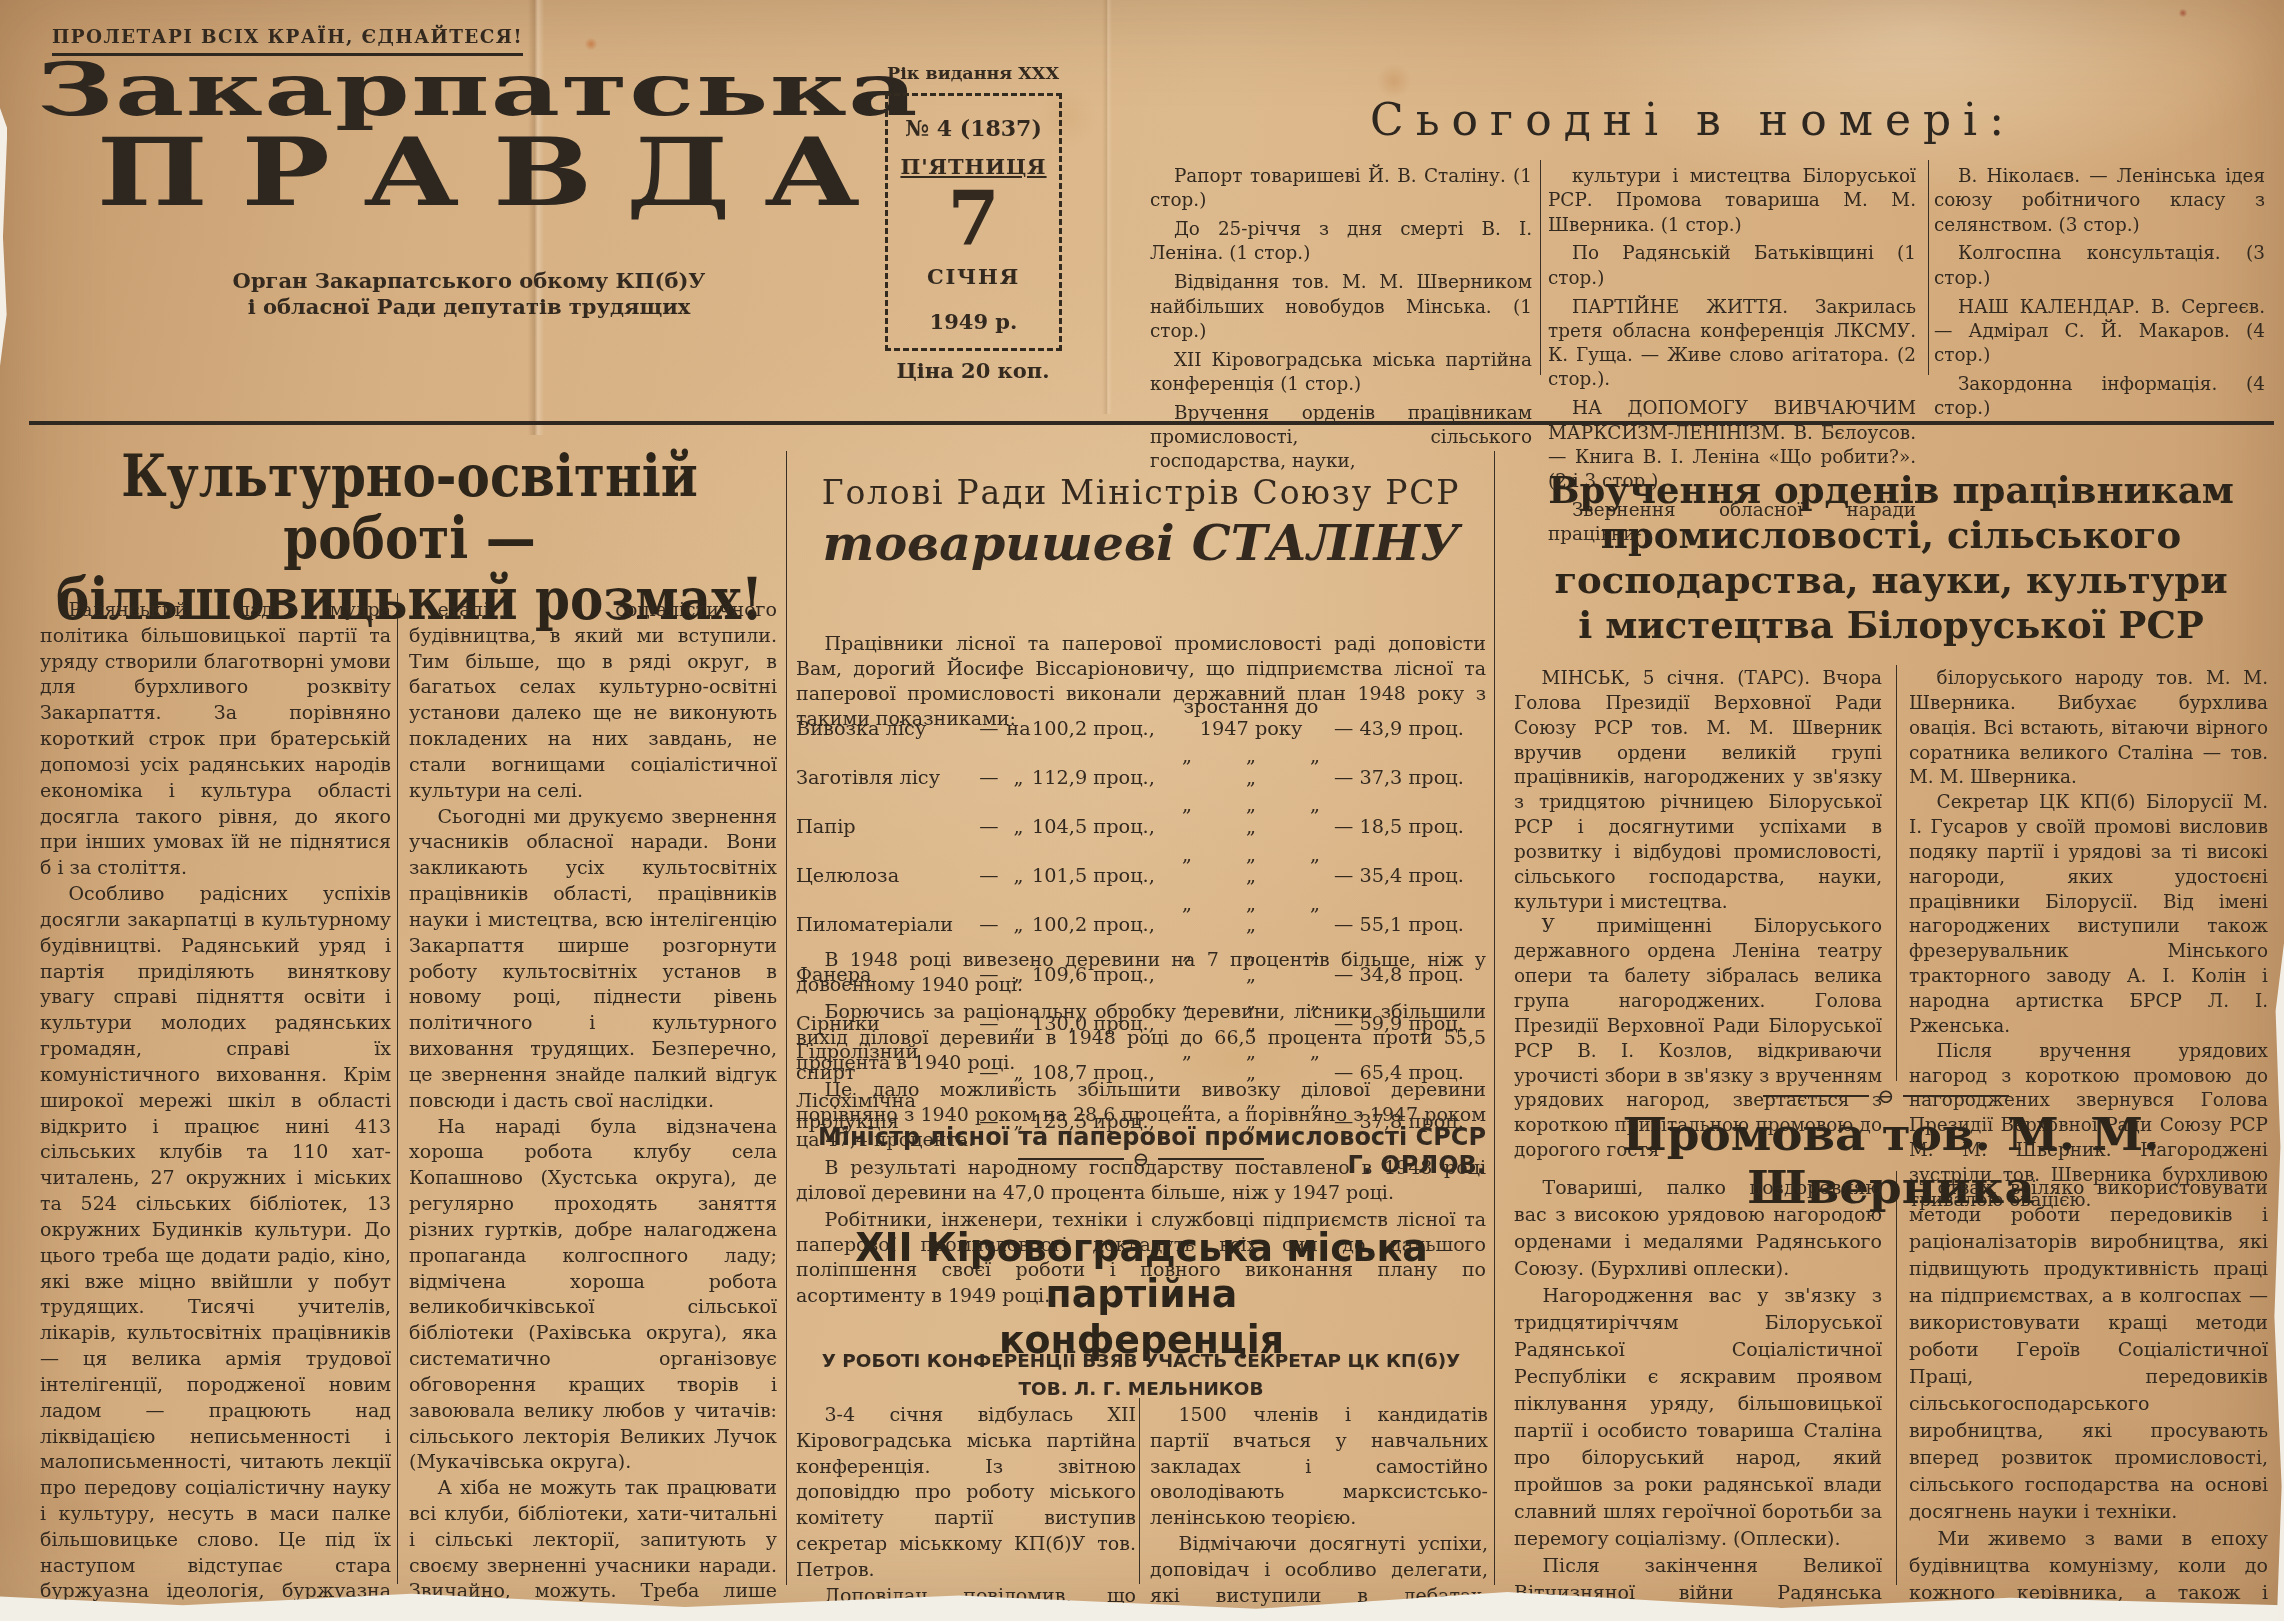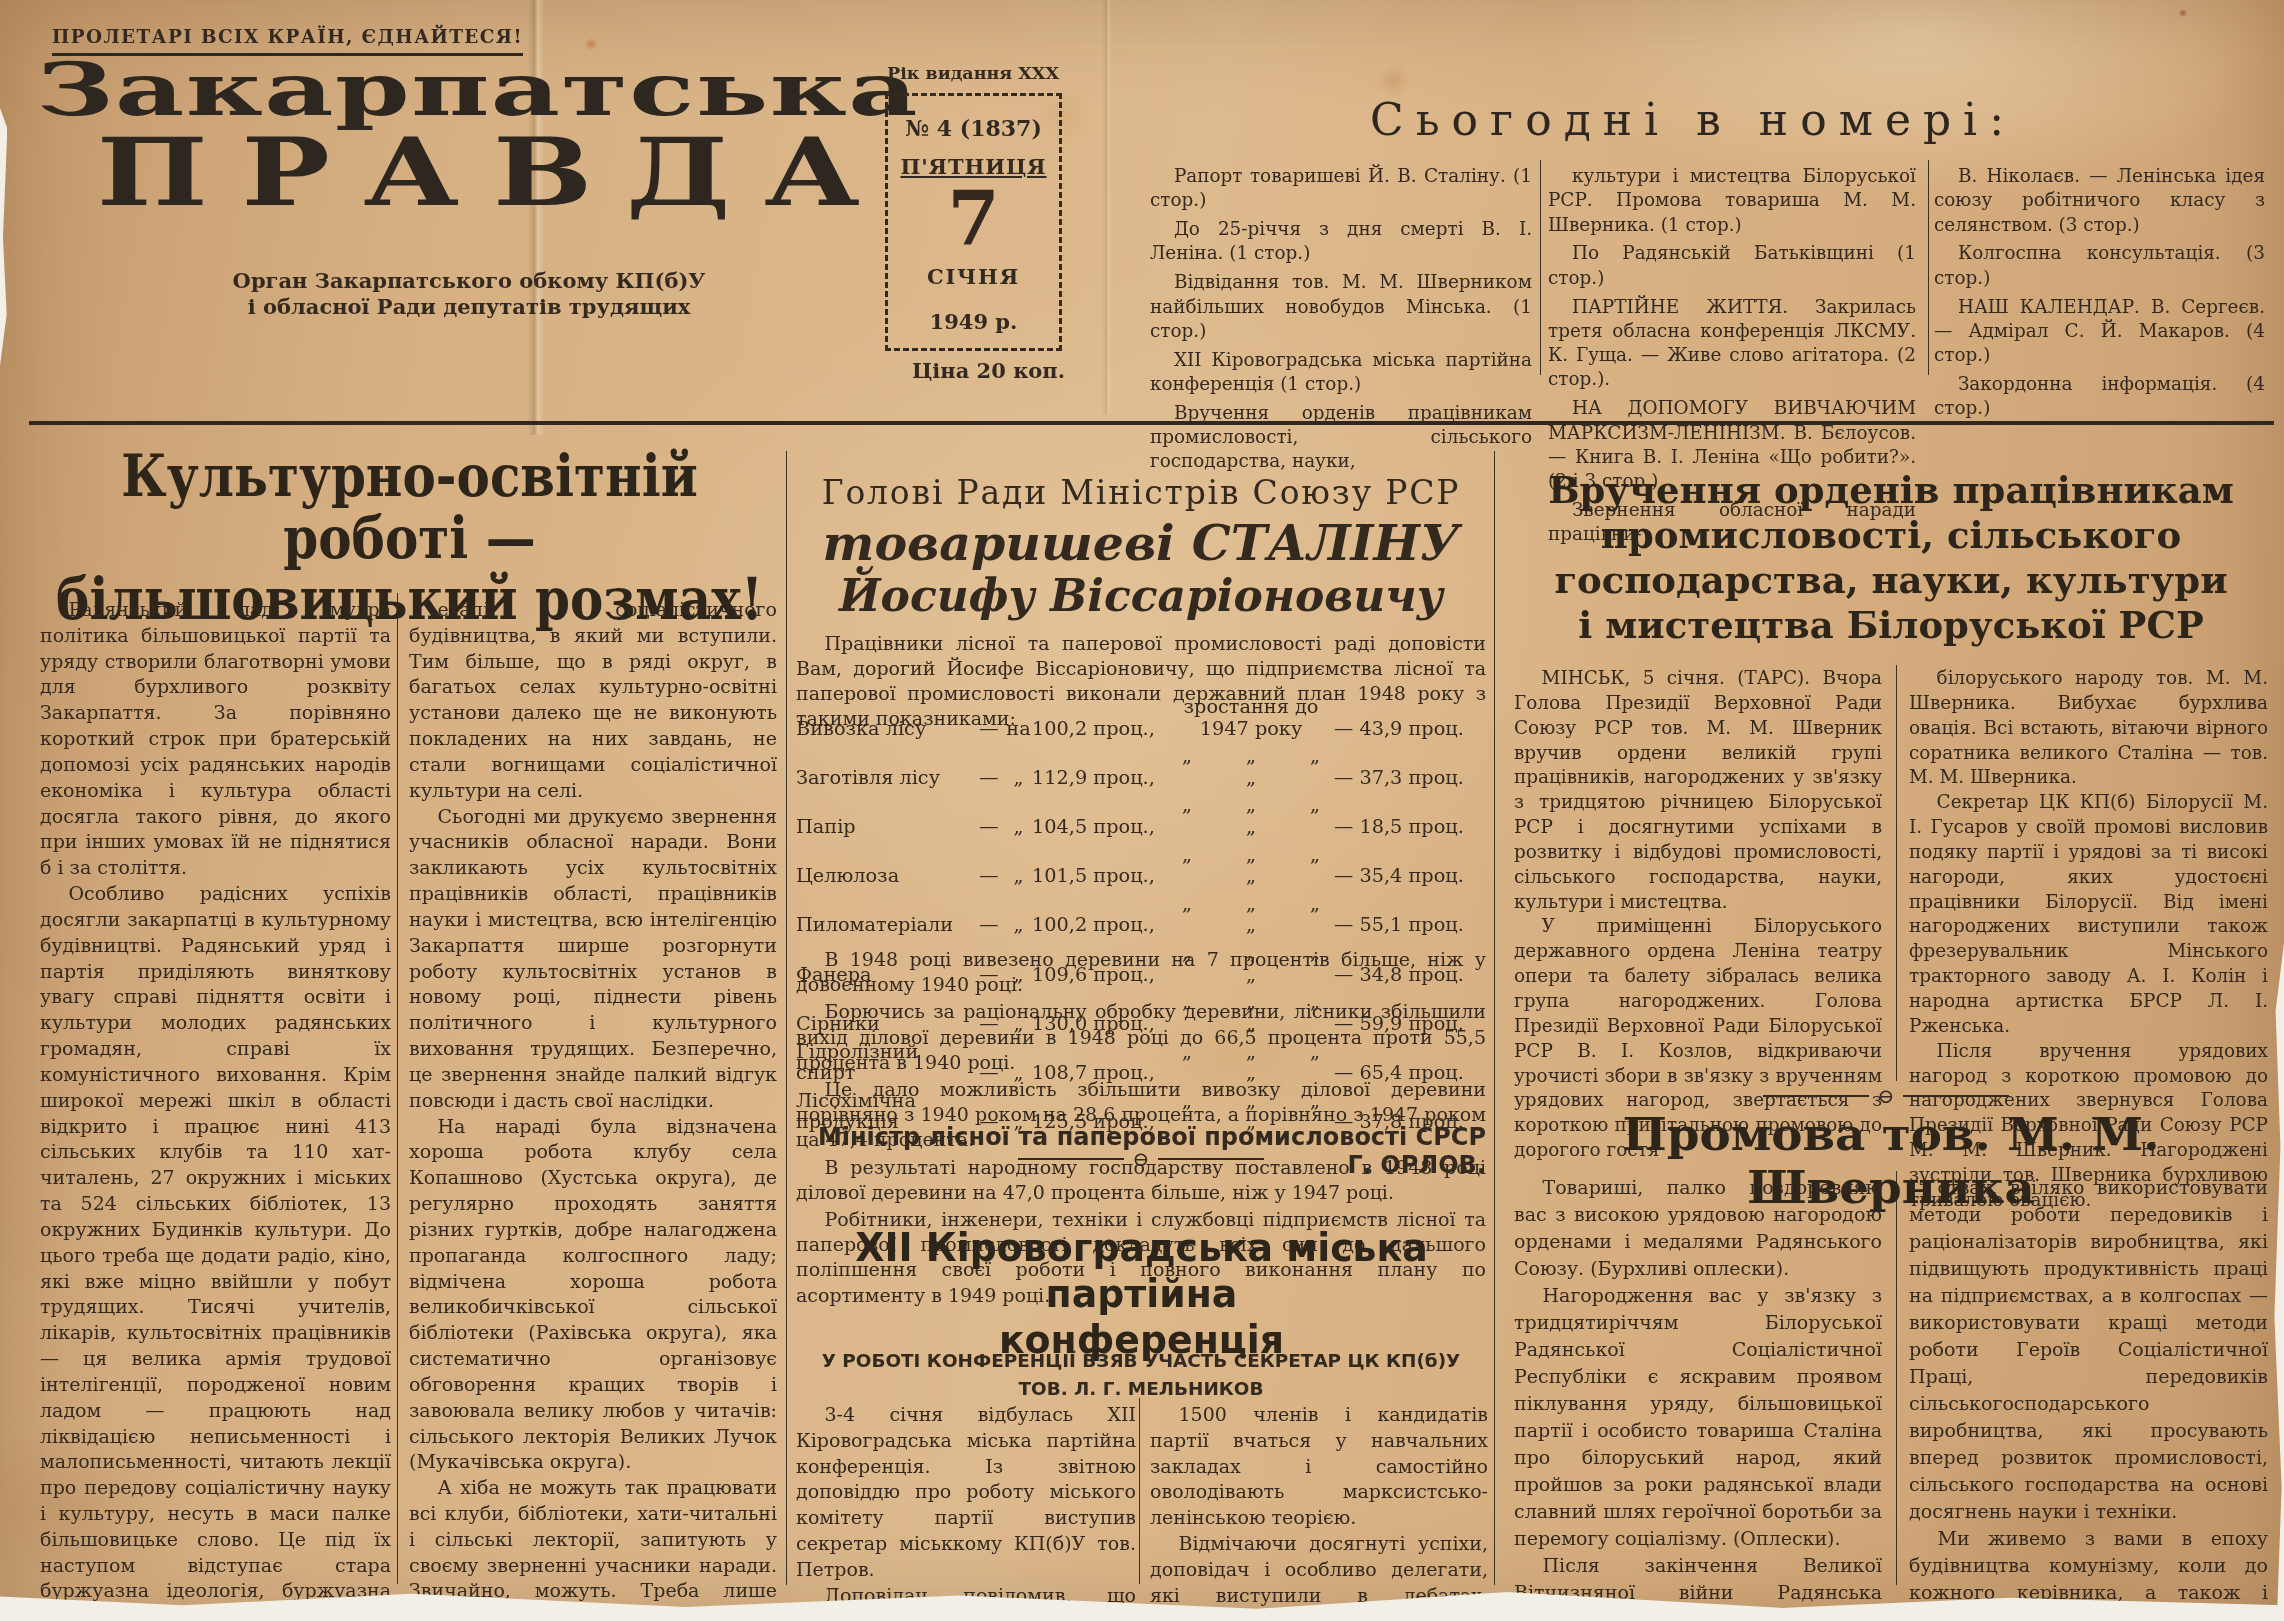--- a/index.html
+++ b/index.html
@@ -38,21 +38,21 @@
     font-size:21px;font-weight:bold;line-height:1.25;}
   .edition-year{position:absolute;left:881px;top:63px;width:184px;text-align:center;
     font-size:17.5px;font-weight:bold;}
   .date-box{position:absolute;left:885px;top:93px;width:171px;height:252px;
     border:3.7px dashed #332a20;text-align:center;}
   .date-box .issue{margin-top:19.3px;font-size:22px;font-weight:bold;}
   .date-box .weekday{margin-top:13px;font-size:21px;font-weight:bold;letter-spacing:0.9px;text-decoration:underline;}
   .date-box .day{margin-top:1.8px;font-size:75px;font-weight:bold;line-height:1;}
   .date-box .month{margin-top:8.3px;font-size:21px;font-weight:bold;letter-spacing:1.8px;}
   .date-box .year{margin-top:20px;font-size:21px;font-weight:bold;}
-  .price{position:absolute;left:881px;top:358px;width:184px;text-align:right;
+  .price{position:absolute;left:881px;top:358px;width:184px;text-align:center;
     font-size:21px;font-weight:bold;}
 
   
   .toc-heading{position:absolute;left:1141px;top:94px;width:1104px;text-align:center;
     font-size:44px;letter-spacing:12px;color:#2e2720;}
   .toc-col{position:absolute;top:164px;font-size:18.4px;line-height:1.32;text-align:justify;}
   .toc-col p{margin:0 0 4.6px 0;text-indent:1.3em;}
   .toc-col1{left:1150px;width:382px;}
   .toc-col2{left:1548px;width:368px;}
   .toc-col3{left:1934px;width:331px;}
@@ -206,21 +206,20 @@
     </div>
   <div class="col colB-left">
       <p class="para">етапі соціалістичного будівництва, в який ми вступили. Тим більше, що в ряді округ, в багатьох селах культурно-освітні установи далеко ще не виконують покладених на них завдань, не стали вогнищами соціалістичної культури на селі.</p>
       <p class="para">Сьогодні ми друкуємо звернення учасників обласної наради. Вони закликають усіх культосвітніх працівників області, працівників науки і мистецтва, всю інтелігенцію Закарпаття ширше розгорнути роботу культосвітніх установ в новому році, піднести рівень політичного і культурного виховання трудящих. Безперечно, це звернення знайде палкий відгук повсюди і дасть свої наслідки.</p>
       <p class="para">На нараді була відзначена хороша робота клубу села Копашново (Хустська округа), де регулярно проходять заняття різних гуртків, добре налагоджена пропаганда колгоспного ладу; відмічена хороша робота великобичківської сільської бібліотеки (Рахівська округа), яка систематично організовує обговорення кращих творів і завоювала велику любов у читачів: сільського лекторія Великих Лучок (Мукачівська округа).</p>
       <p class="para">А хіба не можуть так працювати всі клуби, бібліотеки, хати-читальні і сільські лекторії, запитують у своєму зверненні учасники наради. Звичайно, можуть. Треба лише навколо кожної культосвітньої установи згуртувати широкий актив, залучити до їх роботи учителів, лікарів, працівників мистецтва.</p>
     </div>
 
   <div class="letter-header">Голові Ради Міністрів Союзу РСР</div>
   <div class="letter-addr1">товаришеві СТАЛІНУ</div>
-  <div class="letter-addr2">Йосифу Віссаріоновичу</div>
   <p class="para letter-intro">Працівники лісної та паперової промисловості раді доповісти Вам, дорогий Йосифе Віссаріоновичу, що підприємства лісної та паперової промисловості виконали державний план 1948 року з такими показниками:</p>
   <div class="stat-table">
       <div class="t-row">
         <span class="t-cell c-name">Вивозка лісу</span>
         <span class="t-cell c-dash">—</span>
         <span class="t-cell c-prefix">на</span>
         <span class="t-cell c-plan">100,2 проц.,</span>
         <span class="t-cell c-mid">зростання до 1947 року</span>
         <span class="t-cell c-growth">— 43,9 проц.</span>
       </div>

